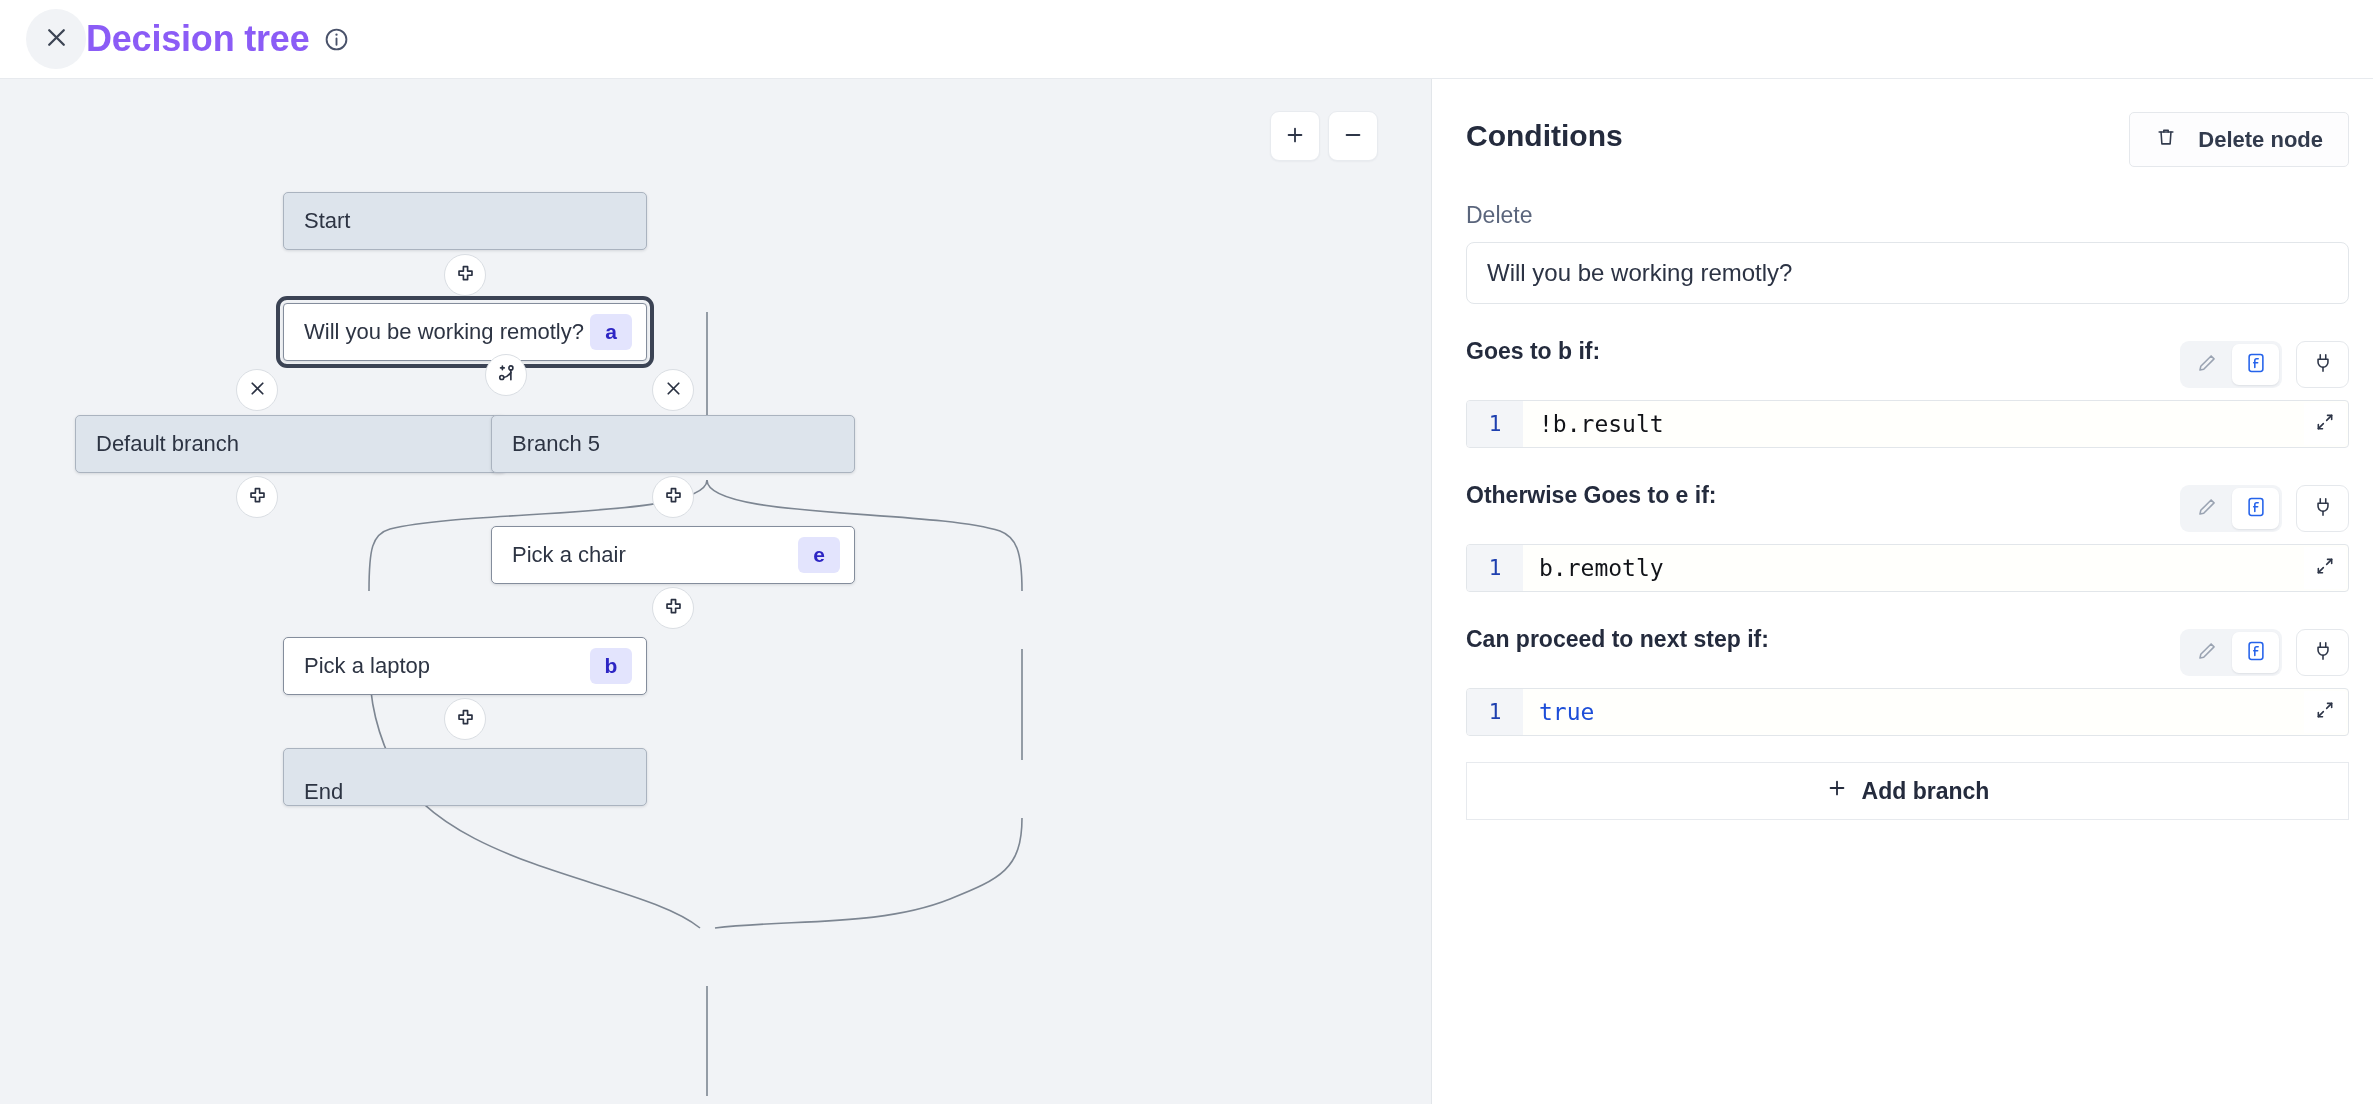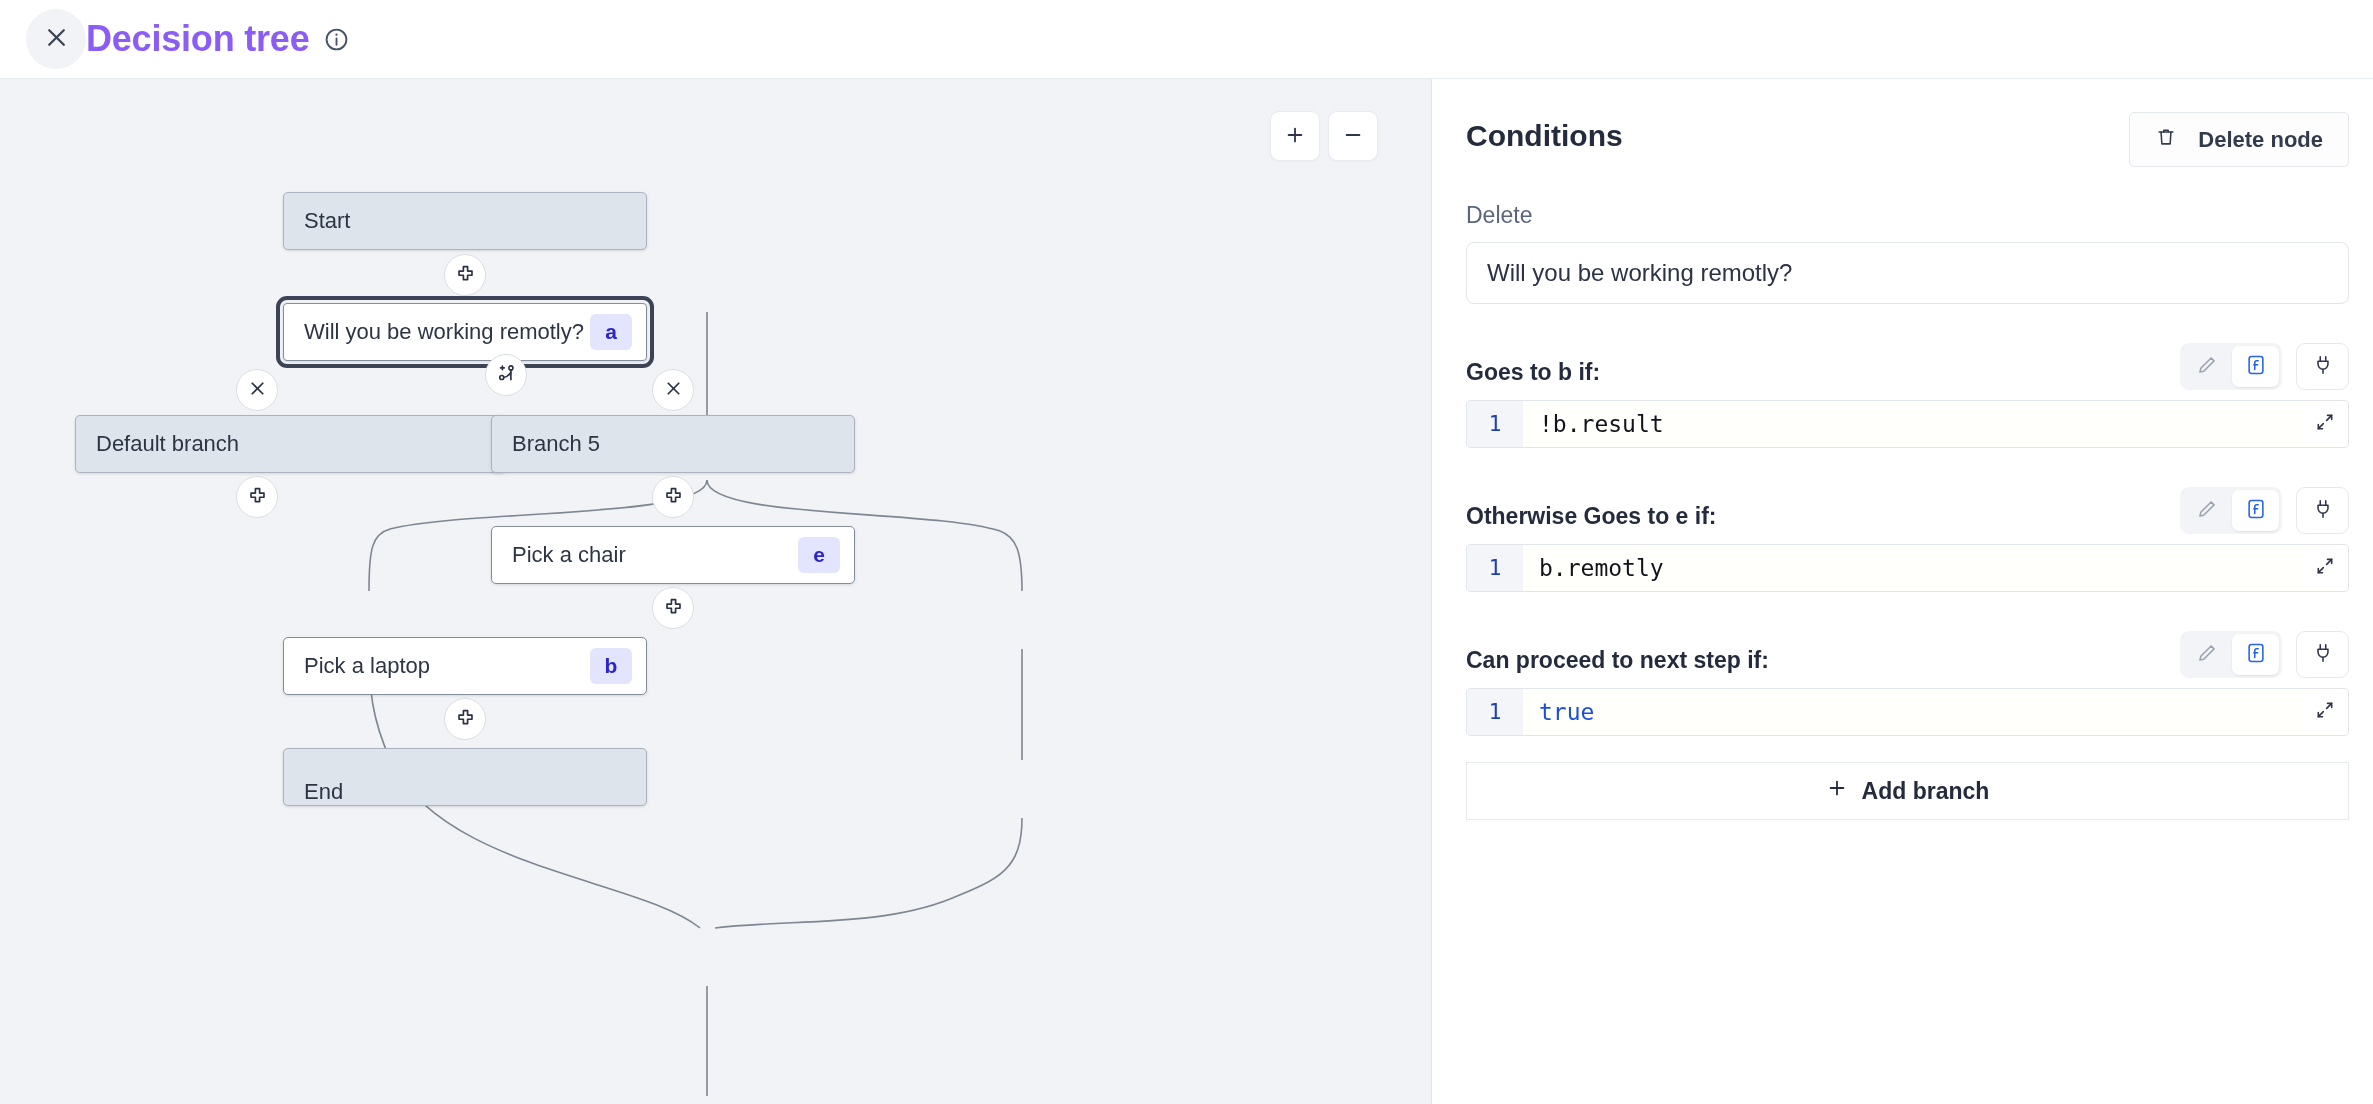--- a/index.html
+++ b/index.html
@@ -189,21 +189,20 @@
     padding: 0 20px;
     font-size: 24px;
     color: #2c3344;
     font-family: "Liberation Sans", sans-serif;
     outline: none;
   }
 
   .cond-block { margin-top: 34px; }
   .cond-row {
     display: flex;
-    align-items: flex-end;
     justify-content: space-between;
     margin-bottom: 10px;
     min-height: 52px;
   }
   .cond-label {
     font-size: 23px;
     font-weight: bold;
     color: #242b3d;
     padding-bottom: 4px;
   }

